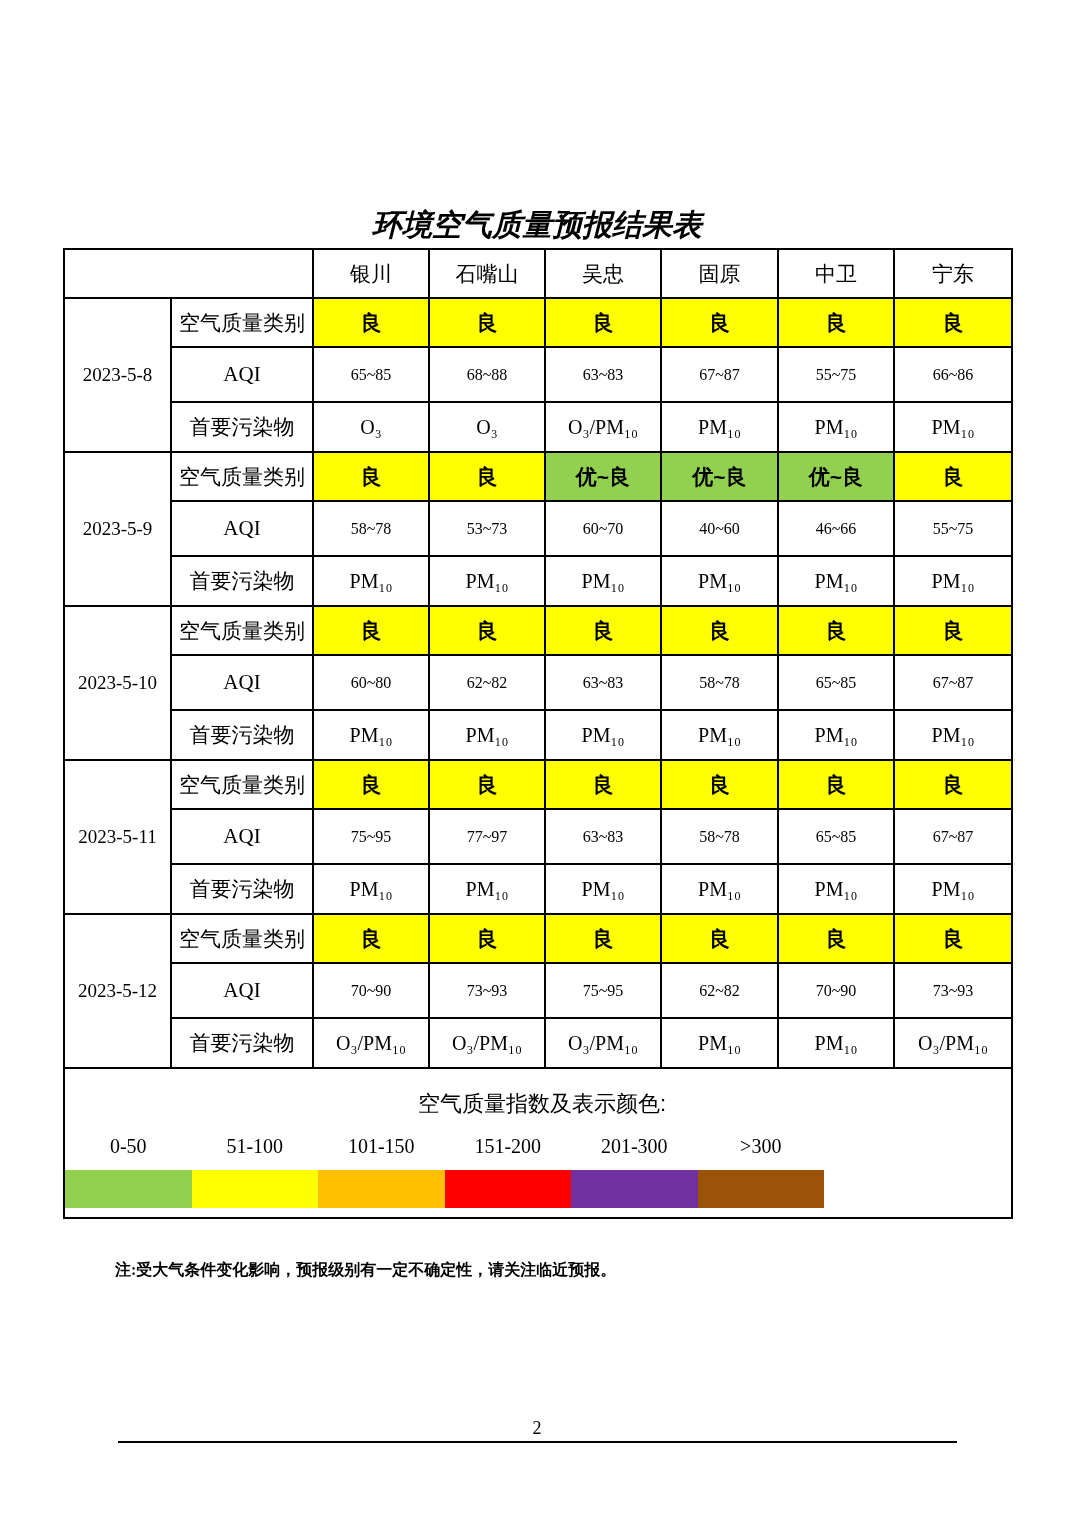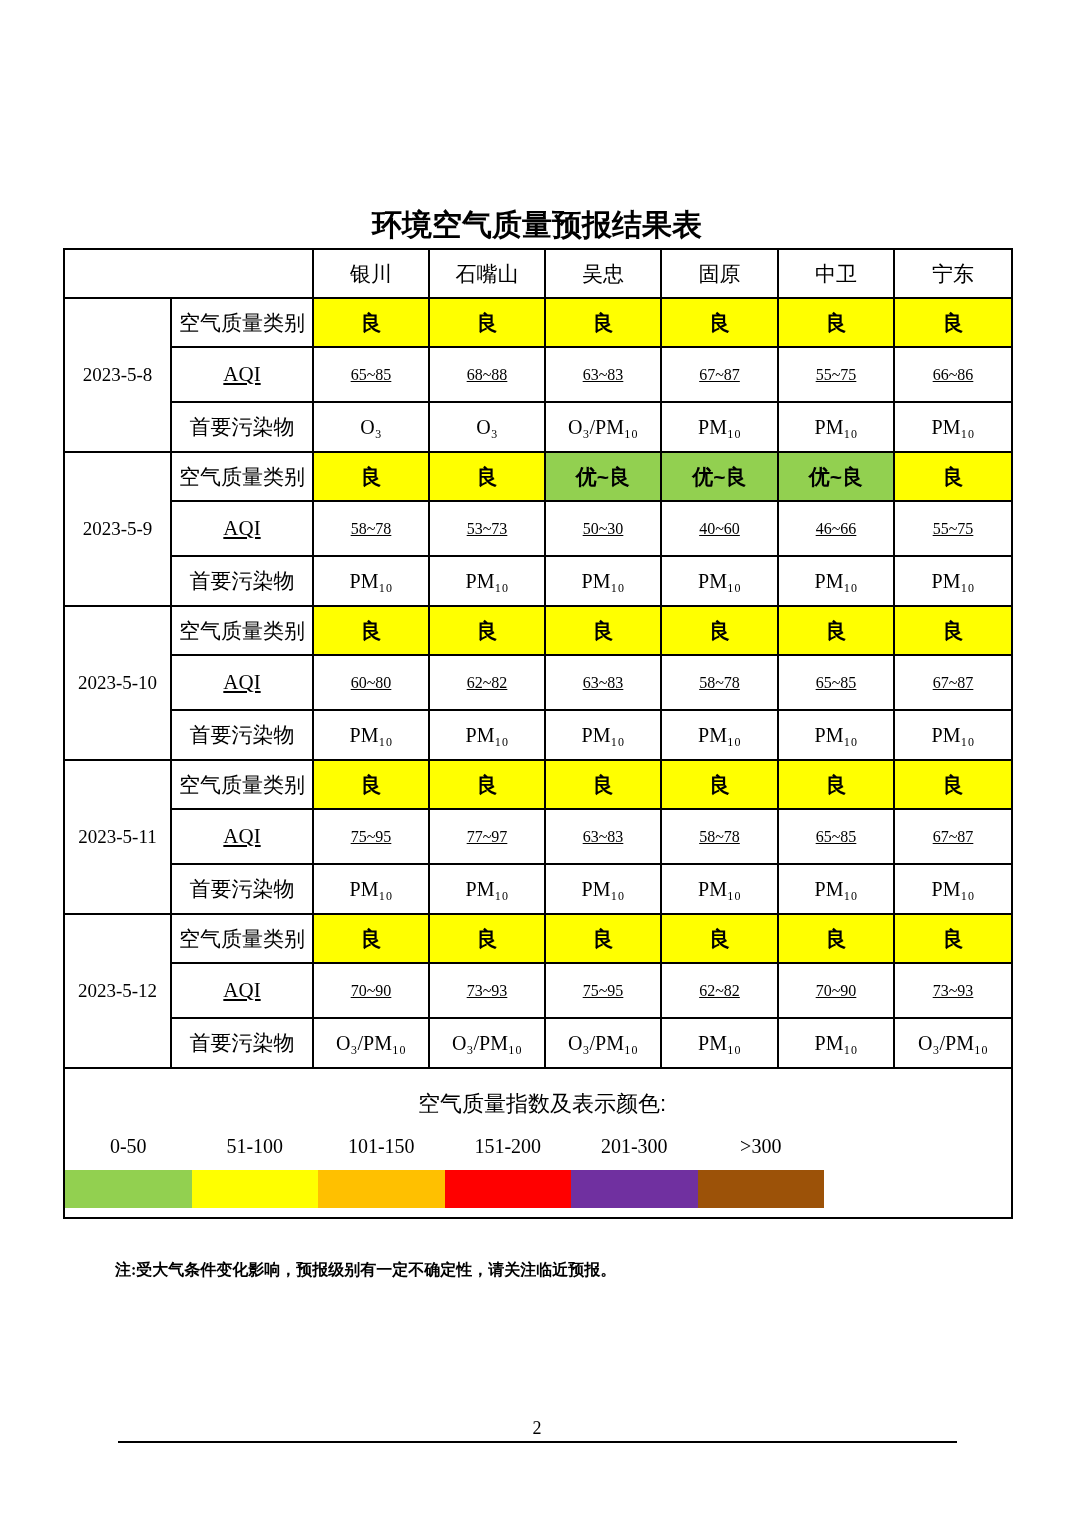--- a/index.html
+++ b/index.html
@@ -7,34 +7,35 @@
     width:1074px; height:1520px; position:relative;
     background:#ffffff; color:#000;
     font-family:"Liberation Serif","DejaVu Serif",serif;
   }
   .sans { font-family:"Liberation Sans","DejaVu Sans",sans-serif; }
 
   .page-title {
     position:absolute; top:205px; left:0; width:1074px;
     text-align:center; font-size:30px; font-weight:bold; margin:0;
     font-family:"Liberation Serif","DejaVu Serif",serif;
+    font-style:italic;
   }
 
   table.forecast {
     position:absolute; top:248px; left:63px; width:948px;
     border-collapse:collapse; table-layout:fixed;
   }
   table.forecast th, table.forecast td {
     border:2px solid #000; padding:0;
     text-align:center; vertical-align:middle;
     overflow:hidden;
   }
   thead th { height:47px; font-weight:400; font-size:21px; }
   .row-category td { height:47px; }
-  .row-aqi td      { height:53px;text-decoration:underline; }
+  .row-aqi td      { height:53px; }
   .row-pollutant td{ height:48px; }
 
   td.date      { font-size:19px; }
   td.row-label { font-size:21px; }
   td.cat       { font-size:21px; font-weight:700; }
   td.val       { font-size:16px; }
   td.pol       { font-size:20px; }
 
   td.legend-cell {
     height:148px; vertical-align:top; text-align:left; padding:0;
@@ -130,21 +131,21 @@
         <td class="cat sans" style="background: rgb(255, 255, 0);">良</td>
         <td class="cat sans" style="background: rgb(146, 208, 80);">优~良</td>
         <td class="cat sans" style="background: rgb(146, 208, 80);">优~良</td>
         <td class="cat sans" style="background: rgb(146, 208, 80);">优~良</td>
         <td class="cat sans" style="background: rgb(255, 255, 0);">良</td>
       </tr>
       <tr class="row-aqi">
         <td class="row-label">AQI</td>
         <td class="val">58~78</td>
         <td class="val">53~73</td>
-        <td class="val">50~30</td>
+        <td class="val">60~70</td>
         <td class="val">40~60</td>
         <td class="val">46~66</td>
         <td class="val">55~75</td>
       </tr>
       <tr class="row-pollutant">
         <td class="row-label sans">首要污染物</td>
         <td class="pol">PM₁₀</td>
         <td class="pol">PM₁₀</td>
         <td class="pol">PM₁₀</td>
         <td class="pol">PM₁₀</td>

